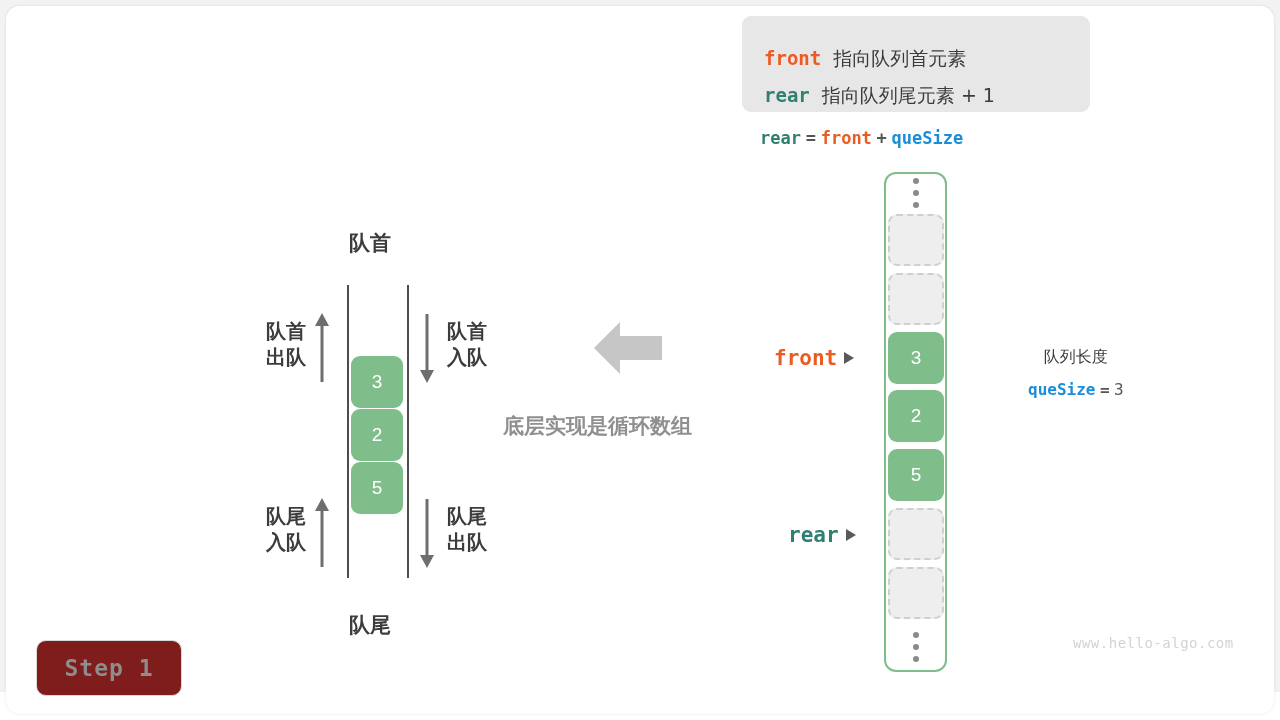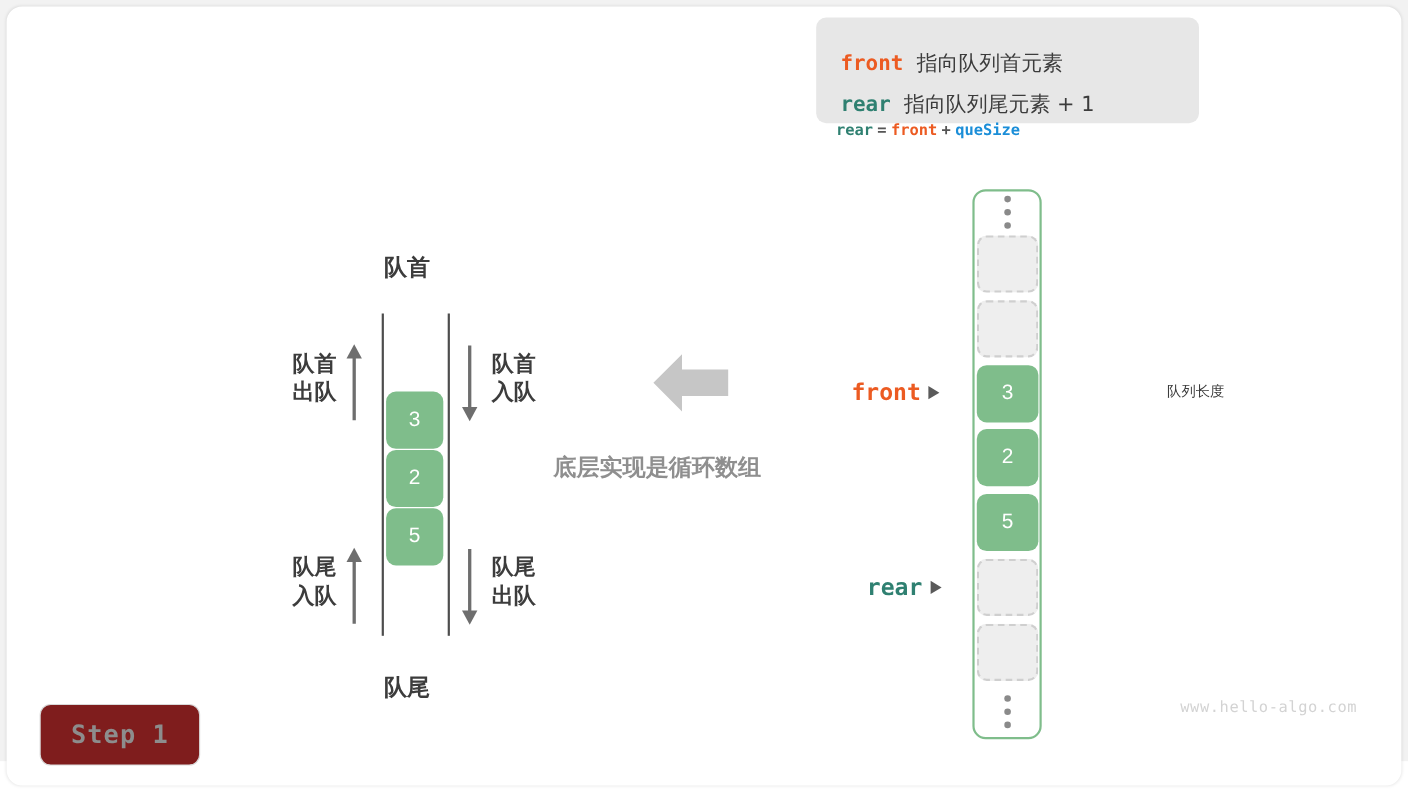--- a/index.html
+++ b/index.html
@@ -65,22 +65,22 @@
   .c-gray  { color: #555555; }
 
   .cn {
     font-family: "DejaVu Sans", "Liberation Sans", sans-serif;
     color: #3c3c3c;
   }
 
   
   .formula {
     left: 760px;
-    top: 108px;
-    font-size: 14px;
+    top: 128px;
+    font-size: 17px;
     line-height: 21px;
     white-space: nowrap;
   }
 
   
   .rail {
     background: #4d4d4d;
     width: 2px;
   }
   .rail.left  { left: 347px; top: 285px; height: 293px; }
@@ -205,23 +205,23 @@
     display: inline-block;
     margin-left: 7px;
     width: 0; height: 0;
     border-top: 6px solid transparent;
     border-bottom: 6px solid transparent;
     border-left: 10px solid #5a5a5a;
     vertical-align: 1px;
   }
 
   .sizenote {
-    left: 1061px;
+    left: 1028px;
     top: 340px;
-    font-size: 13px;
+    font-size: 16px;
     line-height: 33px;
     white-space: nowrap;
     text-align: center;
   }
 
   
   .stepbadge {
     left: 36px;
     top: 640px;
     width: 144px;
@@ -348,18 +348,23 @@
 
   <div class="abs ptr front-p">
     <span class="mono c-front">front</span><span class="tri"></span>
   </div>
   <div class="abs ptr rear-p">
     <span class="mono c-rear">rear</span><span class="tri"></span>
   </div>
 
   <div class="abs sizenote">
     <div class="cn">队列长度</div>
+    <div>
+      <span class="mono c-size">queSize</span>
+      <span class="mono c-gray">=</span>
+      <span class="mono c-gray" style="font-weight:normal;">3</span>
+    </div>
   </div>
 
   <div class="abs stepbadge">Step 1</div>
 
   <div class="abs watermark">www.hello-algo.com</div>
 </div>
 
 </body></html>

